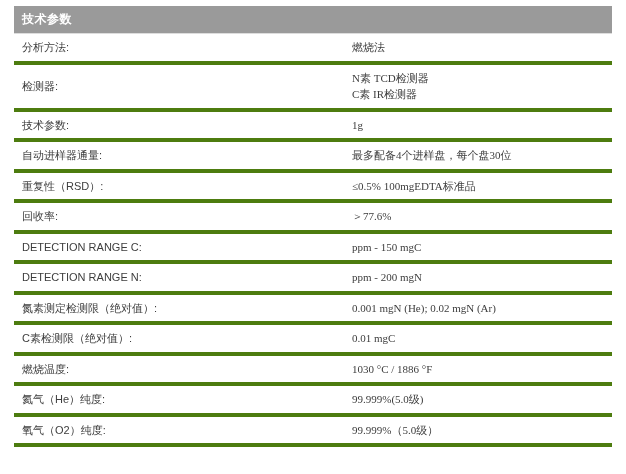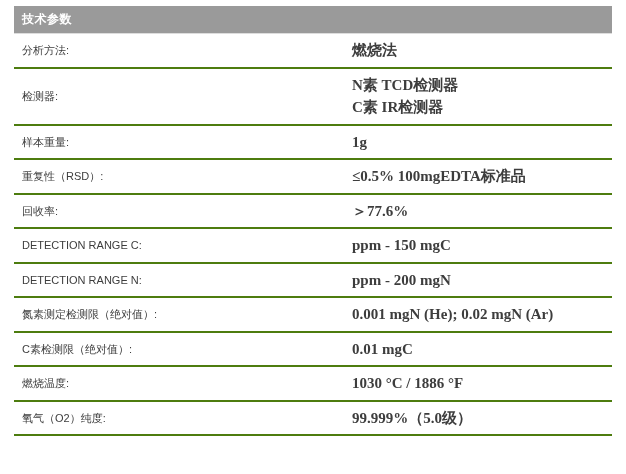--- a/index.html
+++ b/index.html
@@ -29,39 +29,38 @@
   .spec thead th {
     background: #9a9a9a;
     color: #ffffff;
     font-size: 12px;
     font-weight: bold;
     text-align: left;
     padding: 5px 8px;
     letter-spacing: 0.5px;
   }
   .spec tbody td {
-    border-bottom: 2px solid #4d7c0f;
+    border-bottom: 4px solid #4d7c0f;
     font-size: 11px;
     line-height: 1.5;
     padding: 5px 8px 5px 8px;
     color: #444444;
     vertical-align: middle;
     word-break: break-word;
   }
   .spec tbody tr:first-child td {
     border-top: 1px solid #dddddd;
   }
   .spec tbody td.label {
     color: #3d3d3d;
   }
   .spec tbody td.value {
     color: #3d3d3d;
     font-family: "Liberation Serif", serif;
-    font-size: 15px;
-    font-weight: bold;
+    font-size: 11px;
   }
   .value .sub-line {
     display: block;
   }
   .label-cjk {
     font-family: "Liberation Sans", sans-serif;
   }
 </style>
 </head>
 <body>
@@ -83,22 +82,26 @@
           <td class="value">燃烧法</td>
         </tr>
         <tr>
           <td class="label label-cjk">检测器:</td>
           <td class="value">
             <span class="sub-line">N素  TCD检测器</span>
             <span class="sub-line">C素  IR检测器</span>
           </td>
         </tr>
         <tr>
-          <td class="label label-cjk">样本重量:</td>
+          <td class="label label-cjk">技术参数:</td>
           <td class="value">1g</td>
+        </tr>
+        <tr>
+          <td class="label label-cjk">自动进样器通量:</td>
+          <td class="value">最多配备4个进样盘，每个盘30位</td>
         </tr>
         <tr>
           <td class="label label-cjk">重复性（RSD）:</td>
           <td class="value">≤0.5% 100mgEDTA标准品</td>
         </tr>
         <tr>
           <td class="label label-cjk">回收率:</td>
           <td class="value">＞77.6%</td>
         </tr>
         <tr>
@@ -115,18 +118,22 @@
         </tr>
         <tr>
           <td class="label label-cjk">C素检测限（绝对值）:</td>
           <td class="value">0.01 mgC</td>
         </tr>
         <tr>
           <td class="label label-cjk">燃烧温度:</td>
           <td class="value">1030 °C / 1886 °F</td>
         </tr>
         <tr>
+          <td class="label label-cjk">氦气（He）纯度:</td>
+          <td class="value">99.999%(5.0级)</td>
+        </tr>
+        <tr>
           <td class="label label-cjk">氧气（O2）纯度:</td>
           <td class="value">99.999%（5.0级）</td>
         </tr>
       </tbody>
   </table>
 </div>
 
 </body></html>

